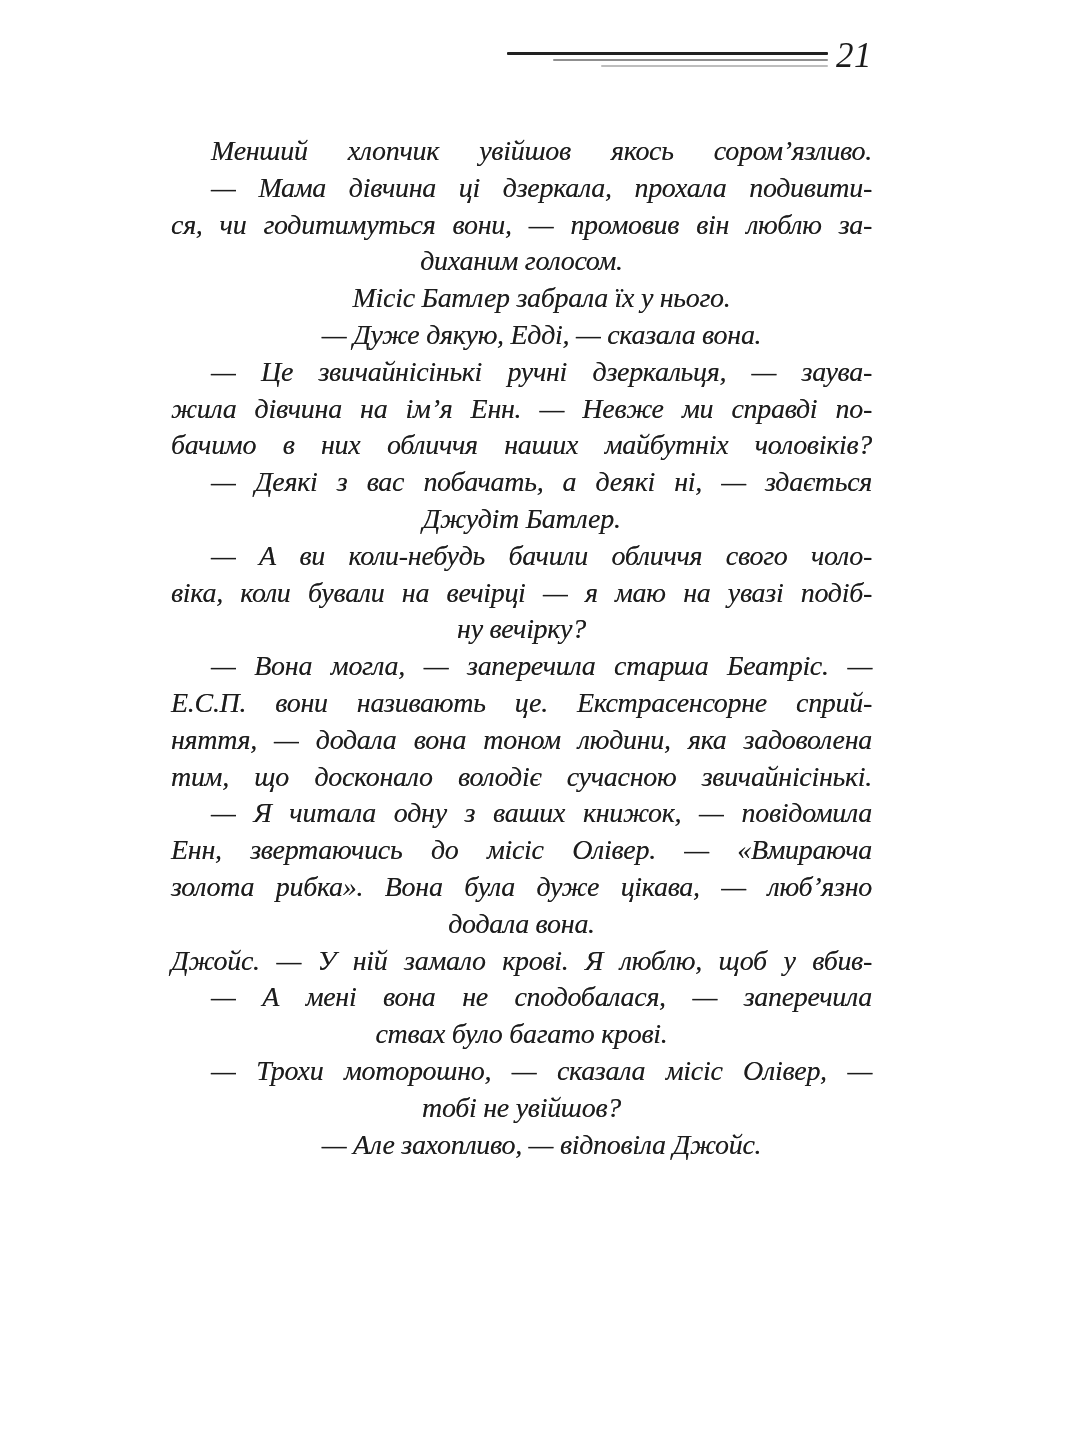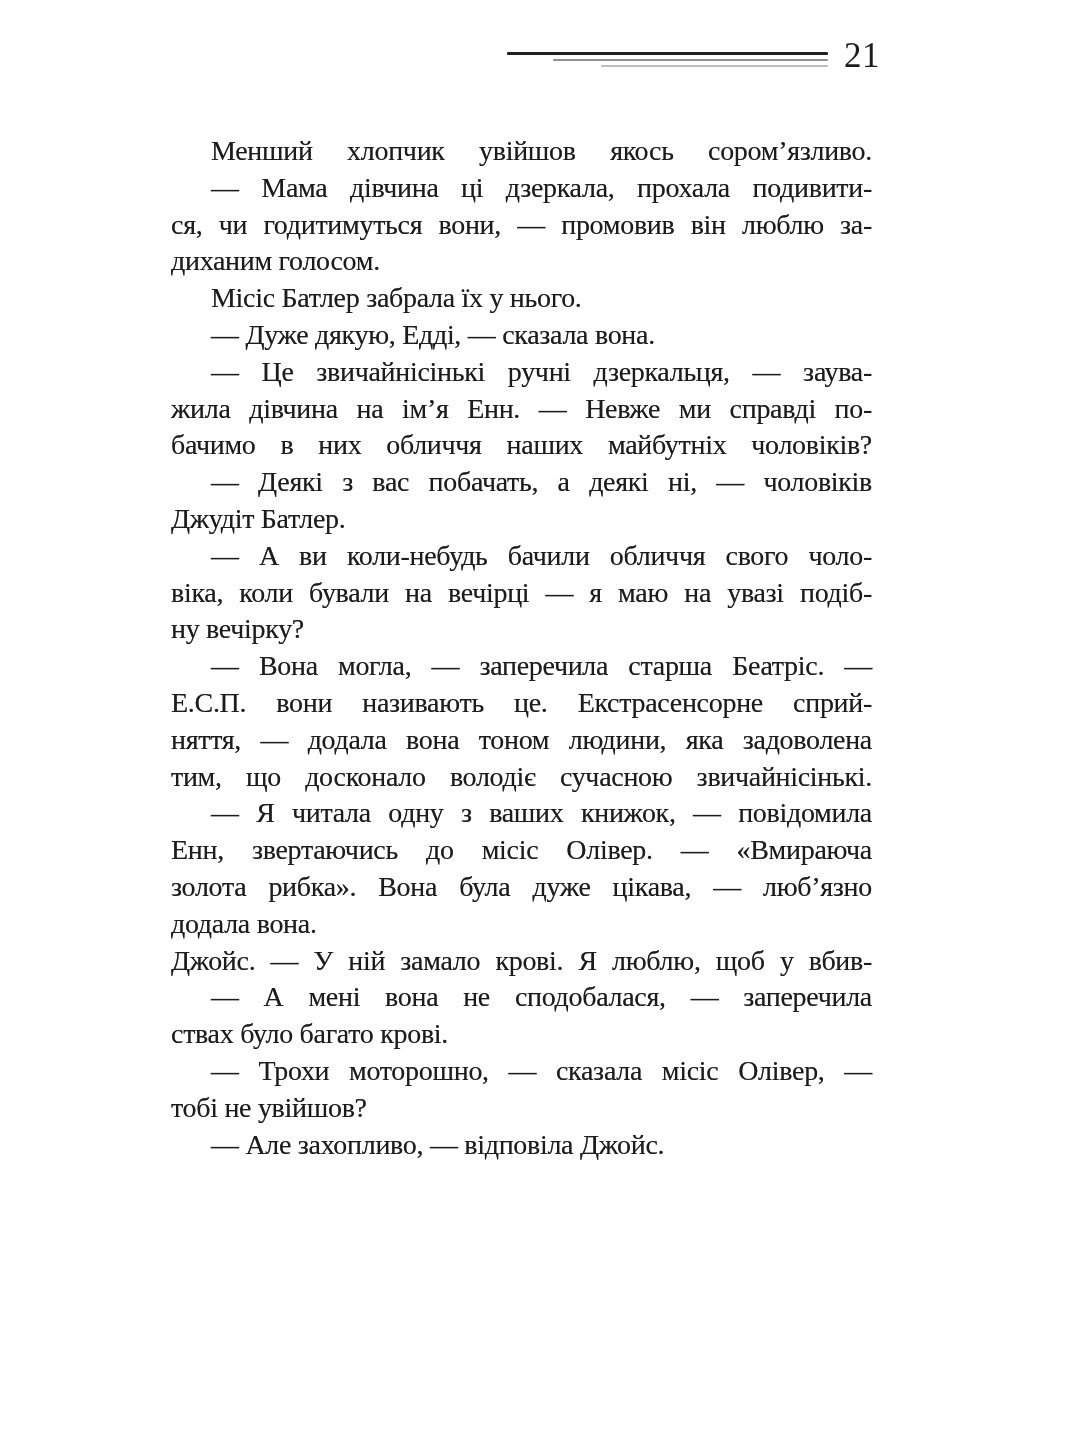--- a/index.html
+++ b/index.html
@@ -20,39 +20,41 @@
     border-radius: 1px;
   }
   .rule-1 { left: 507px; top: 52px; width: 321px; height: 3px; background: #212121; }
   .rule-2 { left: 553px; top: 59px; width: 275px; height: 2px; background: #8f8f8f; }
   .rule-3 { left: 601px; top: 65px; width: 227px; height: 2px; background: #bdbdbd; }
   .page-number {
     position: absolute;
     left: 836px;
     top: 36px;
     width: 44px;
-    text-align: right;
+    text-align: left;
     font-size: 35px;
     color: #1b1b1b;
     letter-spacing: 0.5px;
+    font-style: italic;
   }
   
   .page-text {
     position: absolute;
     left: 171px;
     top: 133px;
     width: 701px;
     font-size: 28px;
     line-height: 36.8px;
     color: #1c1c1c;
     letter-spacing: -0.3px;
     text-shadow: 0 0 0.6px rgba(20,20,20,0.55);
+    font-style: italic;
   }
   .line {
-    text-align: left;
+    text-align: center;
     white-space: normal;
   }
   .line.just {
     text-align: justify;
     text-align-last: justify;
   }
   .line.first {
     padding-left: 40px;
   }
 </style>
@@ -68,21 +70,21 @@
 <div class="page-text">
     <div class="line first just">Менший хлопчик увійшов якось сором’язливо.</div>
     <div class="line first just">— Мама дівчина ці дзеркала, прохала подивити-</div>
     <div class="line just">ся, чи годитимуться вони, — промовив він люблю за-</div>
     <div class="line">диханим голосом.</div>
     <div class="line first">Місіс Батлер забрала їх у нього.</div>
     <div class="line first">— Дуже дякую, Едді, — сказала вона.</div>
     <div class="line first just">— Це звичайнісінькі ручні дзеркальця, — заува-</div>
     <div class="line just">жила дівчина на ім’я Енн. — Невже ми справді по-</div>
     <div class="line just">бачимо в них обличчя наших майбутніх чоловіків?</div>
-    <div class="line first just">— Деякі з вас побачать, а деякі ні, — чоловіків</div>
+    <div class="line first just">— Деякі з вас побачать, а деякі ні, — здається</div>
     <div class="line">Джудіт Батлер.</div>
     <div class="line first just">— А ви коли-небудь бачили обличчя свого чоло-</div>
     <div class="line just">віка, коли бували на вечірці — я маю на увазі подіб-</div>
     <div class="line">ну вечірку?</div>
     <div class="line first just">— Вона могла, — заперечила старша Беатріс. —</div>
     <div class="line just">Е.С.П. вони називають це. Екстрасенсорне сприй-</div>
     <div class="line just">няття, — додала вона тоном людини, яка задоволена</div>
     <div class="line just">тим, що досконало володіє сучасною звичайнісінькі.</div>
     <div class="line first just">— Я читала одну з ваших книжок, — повідомила</div>
     <div class="line just">Енн, звертаючись до місіс Олівер. — «Вмираюча</div>

